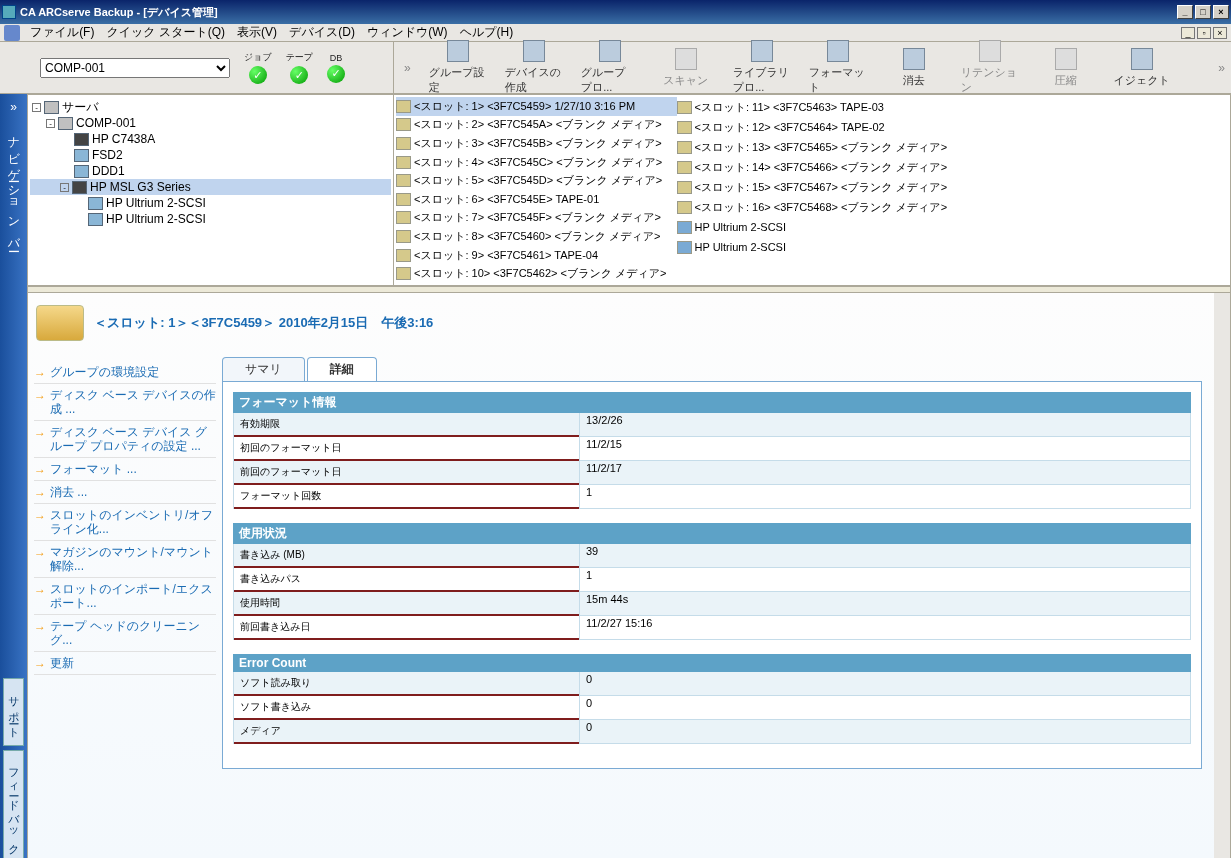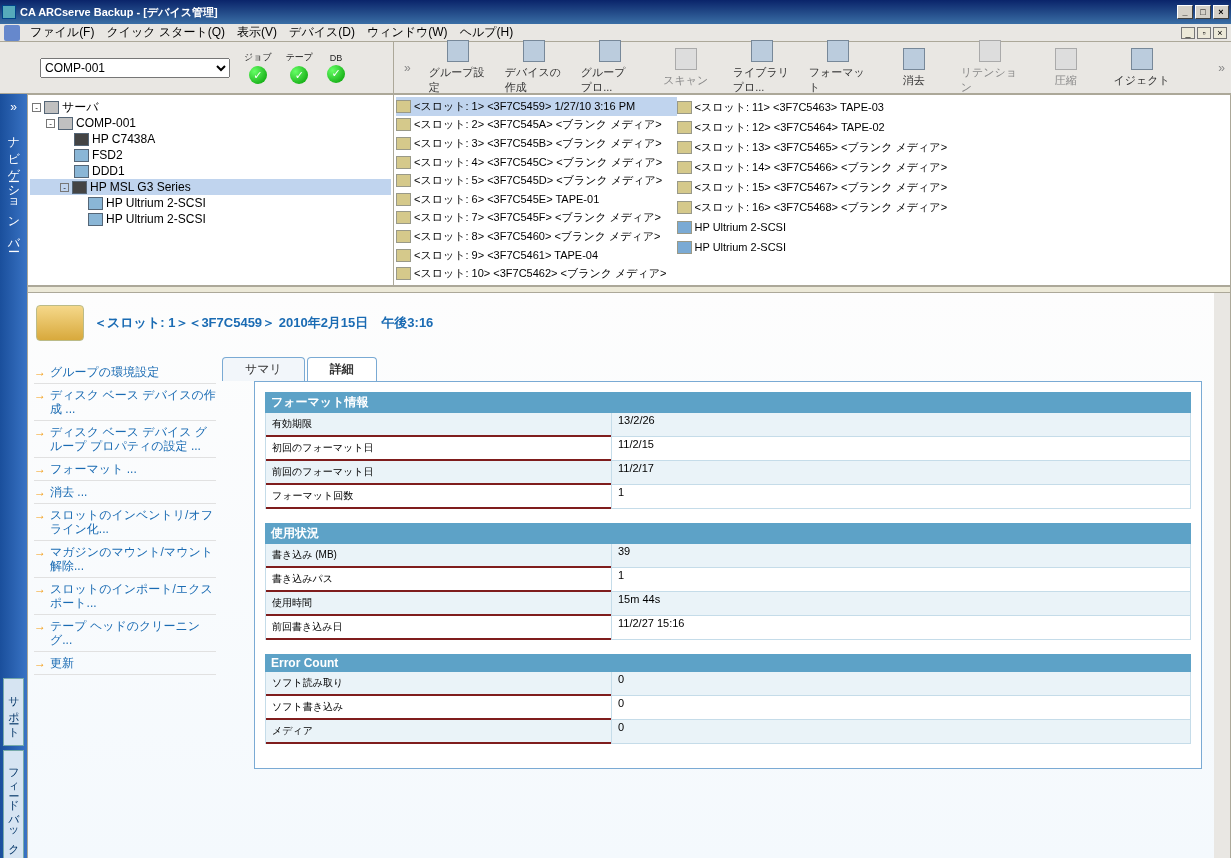--- a/index.html
+++ b/index.html
@@ -51,21 +51,21 @@
 .dp-header .hic { width: 48px; height: 36px; background: linear-gradient(#f5d88a,#d8a93c); border: 1px solid #bb8; border-radius: 4px; }
 .dp-header .htxt { font-size: 13px; font-weight: bold; color: #1a6bb3; }
 .dp-row { display: flex; }
 .links { width: 190px; padding: 2px 6px 2px 2px; }
 .link-item { display: flex; align-items: flex-start; padding: 4px 0; font-size: 12px; color: #1a6bb3; line-height: 14px; border-bottom: 1px solid #e1e1e1; }
 .link-item .ar { color: #f39c12; margin-right: 4px; }
 .content { flex: 1; }
 .tabs { display: flex; align-items: flex-end; height: 22px; }
 .tab-h { padding: 3px 22px; font-size: 12px; border: 1px solid #7aaad4; border-bottom: none; background: #f2f6fa; color: #333; border-top-left-radius: 4px; border-top-right-radius: 4px; margin-right: 2px; }
 .tab-h.active { background: #fff; font-weight: bold; }
-.panel { border: 1px solid #7aaad4; background: #fff; padding: 10px; margin-left: 32px; }
+.panel { border: 1px solid #7aaad4; background: #fff; padding: 10px; }
 .sec { margin-bottom: 14px; }
 .sec-head { background: #5da2c7; color: #fff; font-weight: bold; font-size: 12px; padding: 2px 6px; }
 .kv { display: flex; border-left: 1px solid #c5dce9; border-right: 1px solid #c5dce9; }
 .kv .k { width: 345px; padding: 4px 6px; font-size: 10px; border-bottom: 2px solid #7f1d1d; }
 .kv .v { flex: 1; padding: 1px 6px; font-size: 11px; border-bottom: 1px solid #c5dce9; border-left: 1px solid #c5dce9; }
 .kv.alt { background: #eaf3f8; }
 .dp-scroll { width: 16px; background: #e9e7e3; }
 </style>
 </head>
 <body>

